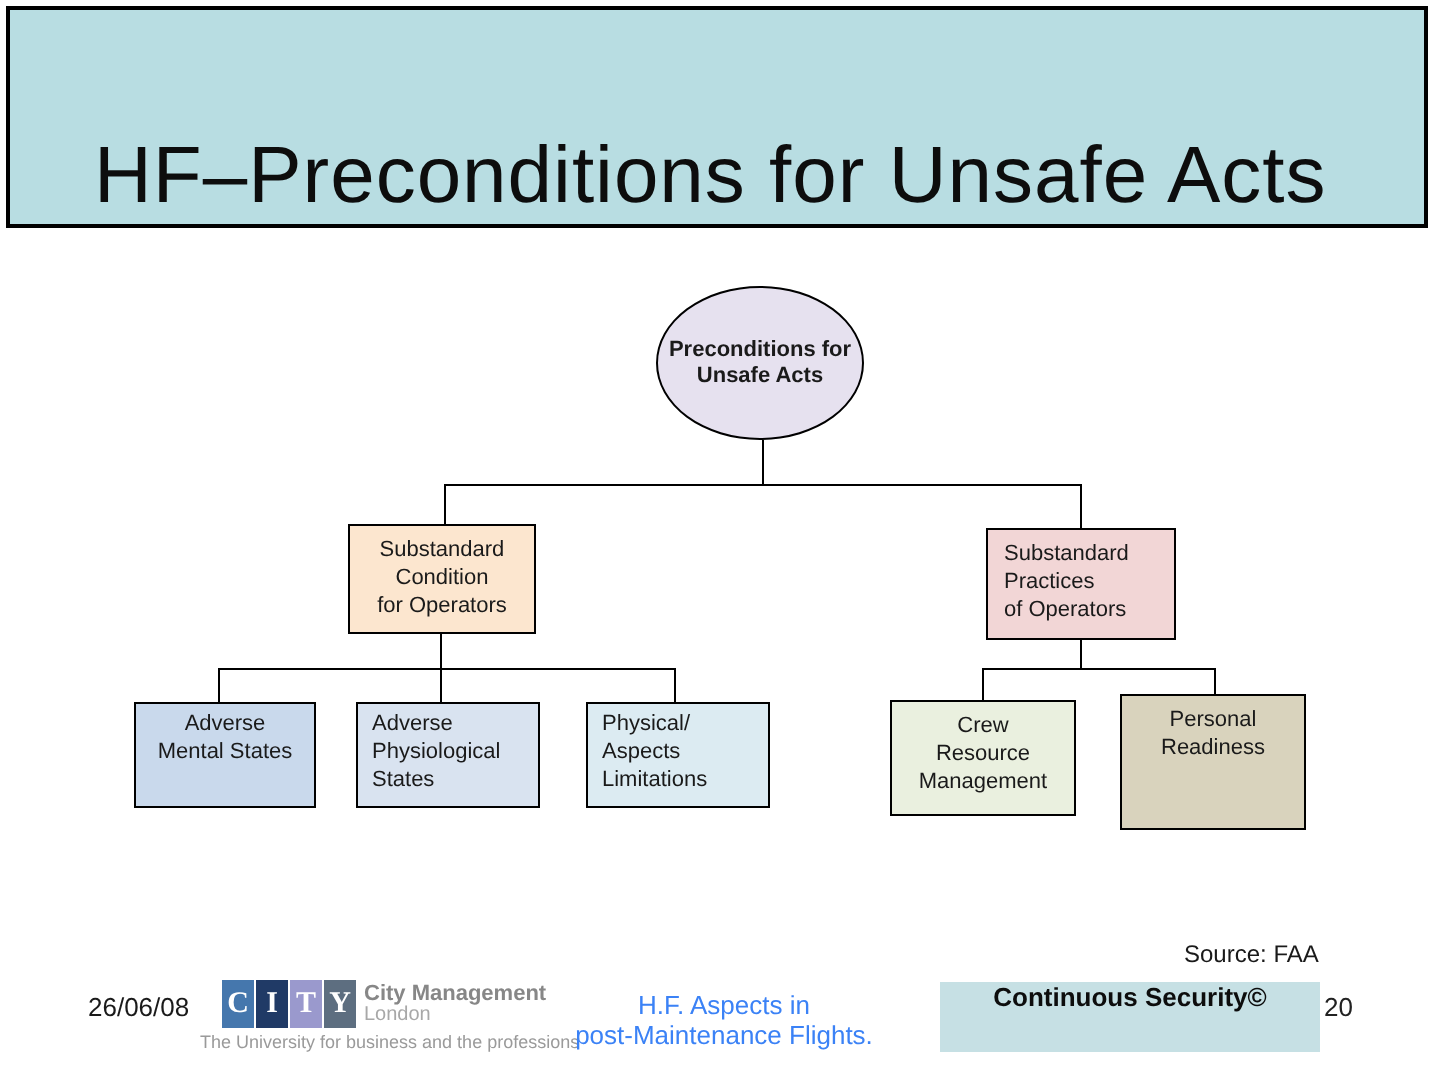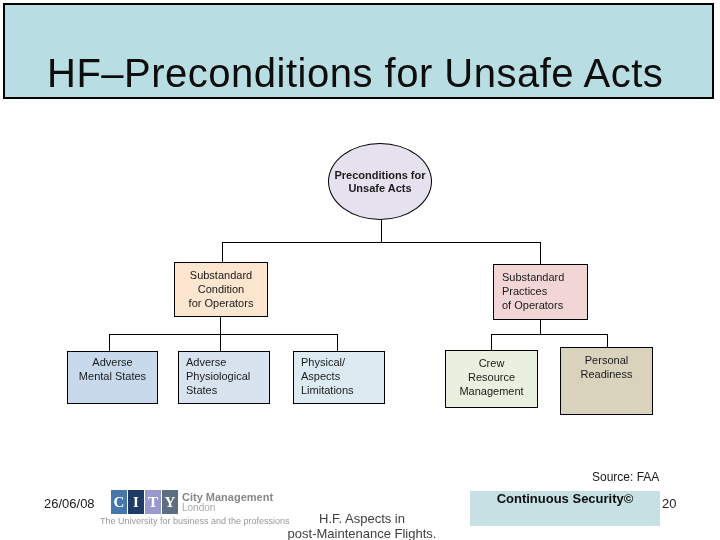--- a/index.html
+++ b/index.html
@@ -2,21 +2,21 @@
 <html><head>
 <meta charset="utf-8">
 <style>
   html,body { margin:0; padding:0; background:#fff; }
   #slide {
     position:relative; width:720px; height:540px; background:#ffffff;
     font-family:"Liberation Sans", sans-serif; overflow:hidden;
   }
   
   #title-bar {
-    position:absolute; left:3px; top:3px; width:711px; height:96px;
+    position:absolute; left:3px; top:3px; width:711px; height:111px;
     background:#b8dde2; border:2px solid #000;
     display:flex; align-items:flex-end; box-sizing:border-box;
   }
   #page-title {
     font-size:40px; color:#0d0d0d; line-height:1;
     padding:0 0 4px 42px; letter-spacing:0.5px; white-space:nowrap;
   }
   
   .line { position:absolute; background:#000; }
   
@@ -52,21 +52,21 @@
     width:16px; height:24px; display:flex; align-items:center; justify-content:center;
     color:#fff; font-family:"Liberation Serif", serif; font-weight:bold; font-size:15px;
   }
   .tile-c { background:#4577ad; } .tile-i { background:#203a66; }
   .tile-t { background:#9a99cd; } .tile-y { background:#5d6e80; }
   #logo-name { position:absolute; left:182px; top:491px; font-size:11px; font-weight:bold; color:#878787; }
   #logo-city { position:absolute; left:182px; top:502px; font-size:10px; color:#a8a8a8; }
   #logo-tagline { position:absolute; left:100px; top:516px; font-size:9px; color:#9a9a9a; white-space:nowrap; }
   #footer-caption {
     position:absolute; left:252px; top:495px; width:220px; text-align:center;
-    font-size:13px; line-height:15px; color:#404040;margin-top:16px;
+    font-size:13px; line-height:15px; color:#3b82f6;
   }
   #org-badge {
     position:absolute; left:470px; top:491px; width:190px; height:35px;
     background:#c6e0e4; display:flex; align-items:flex-start; justify-content:center;
   }
   #org-badge-label { font-size:13px; font-weight:bold; color:#0d0d0d; }
   #page-number { position:absolute; left:662px; top:496px; font-size:13px; color:#222; }
 </style>
 </head>
 <body>

